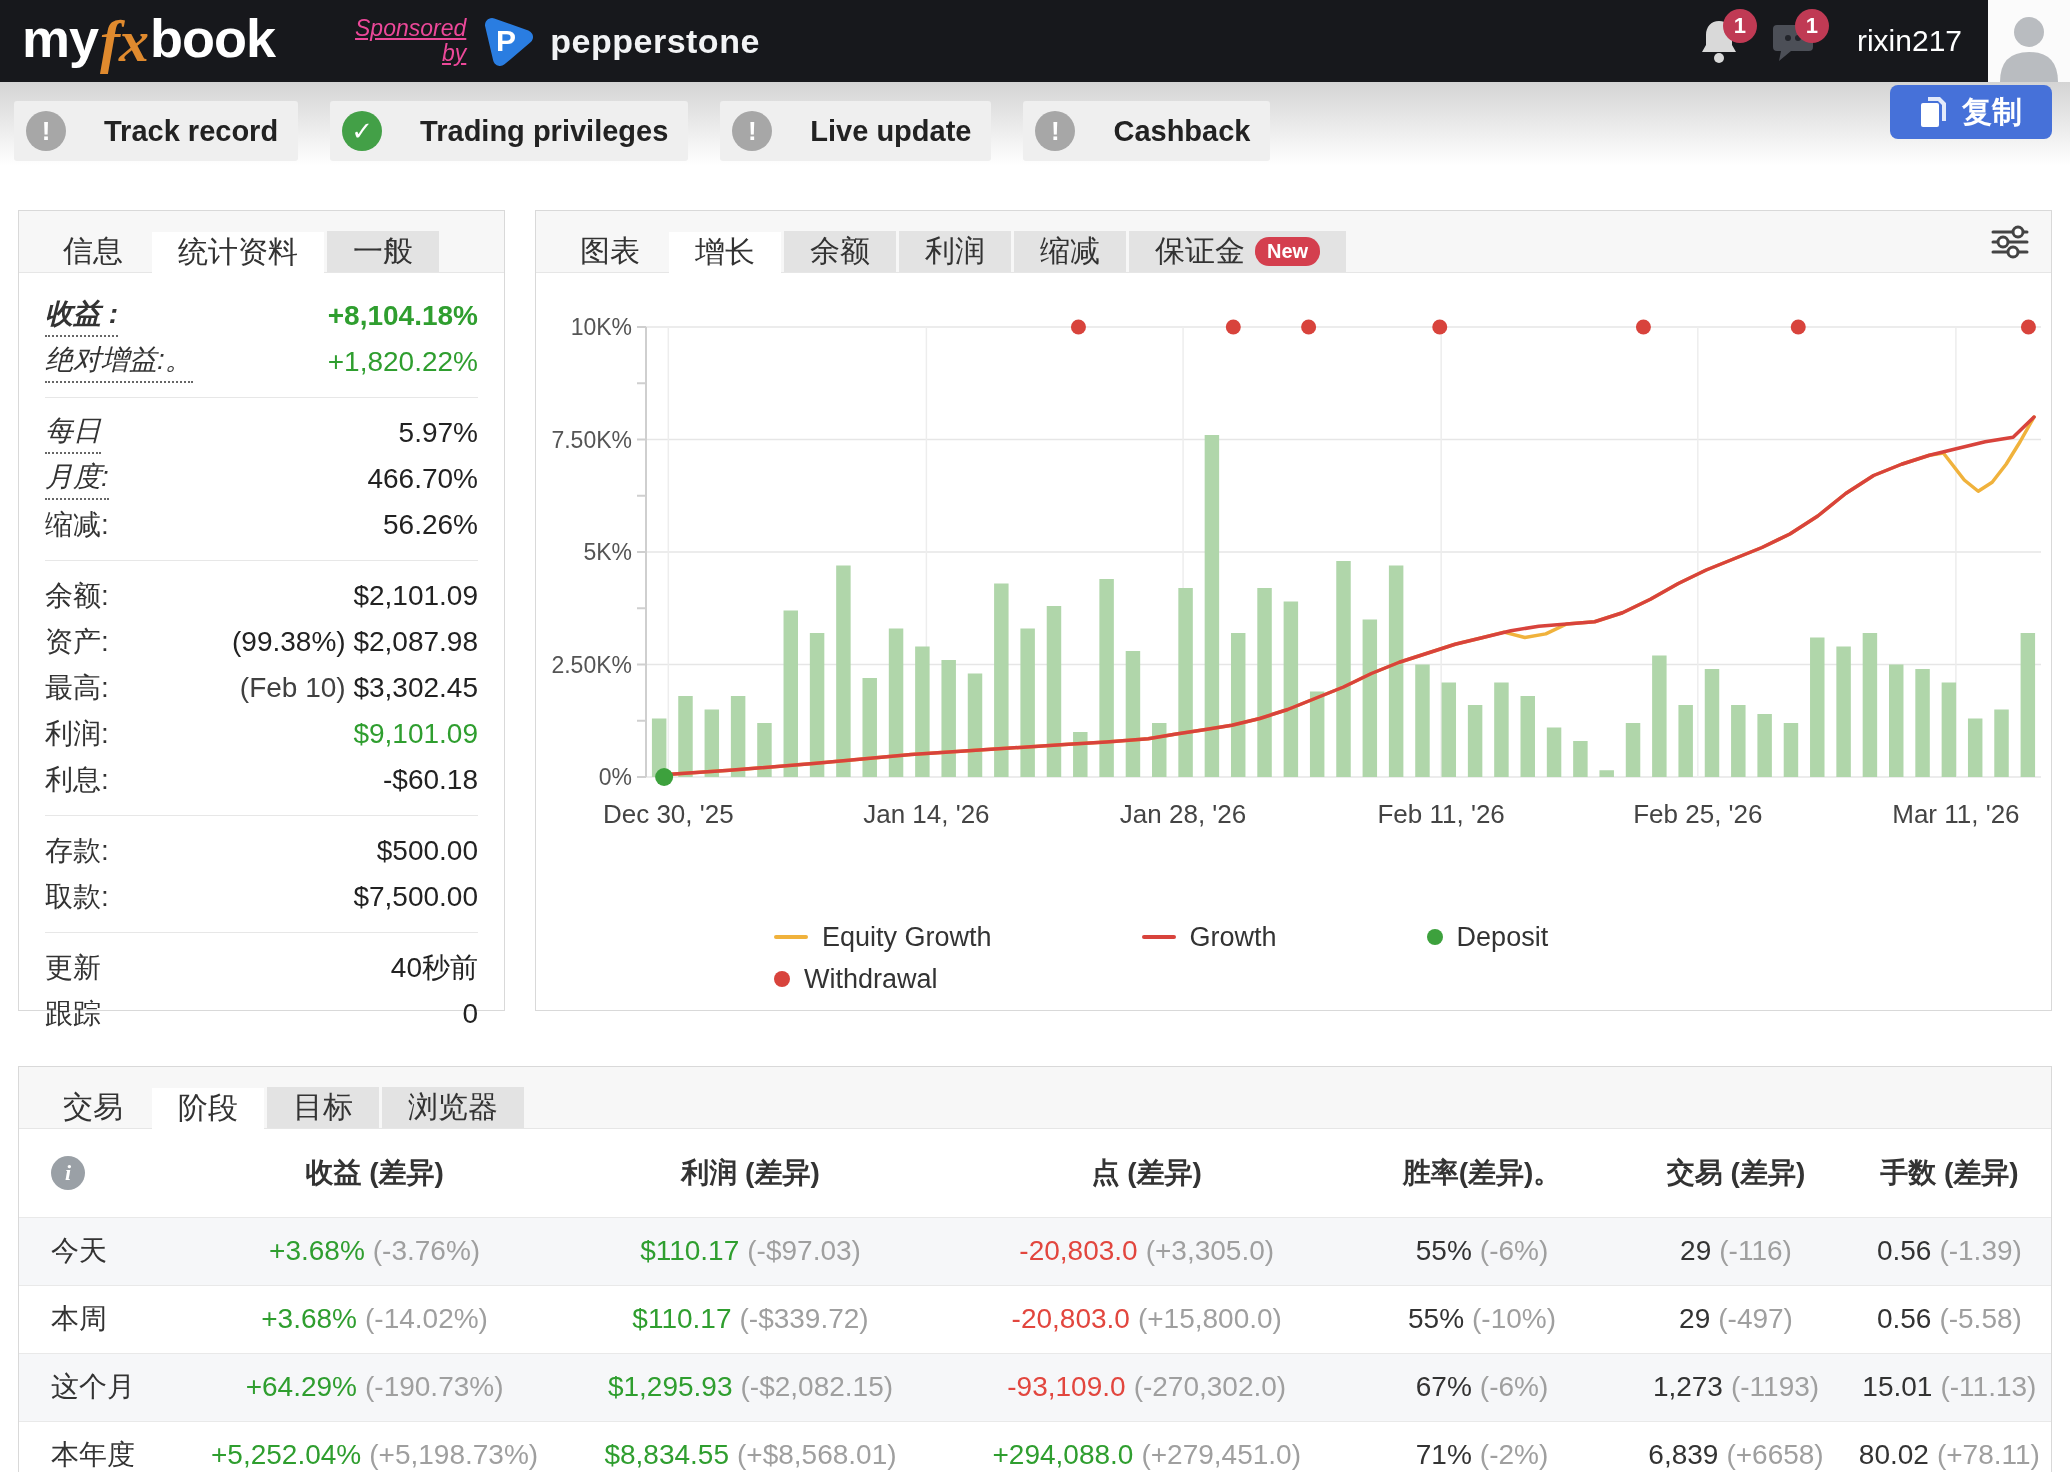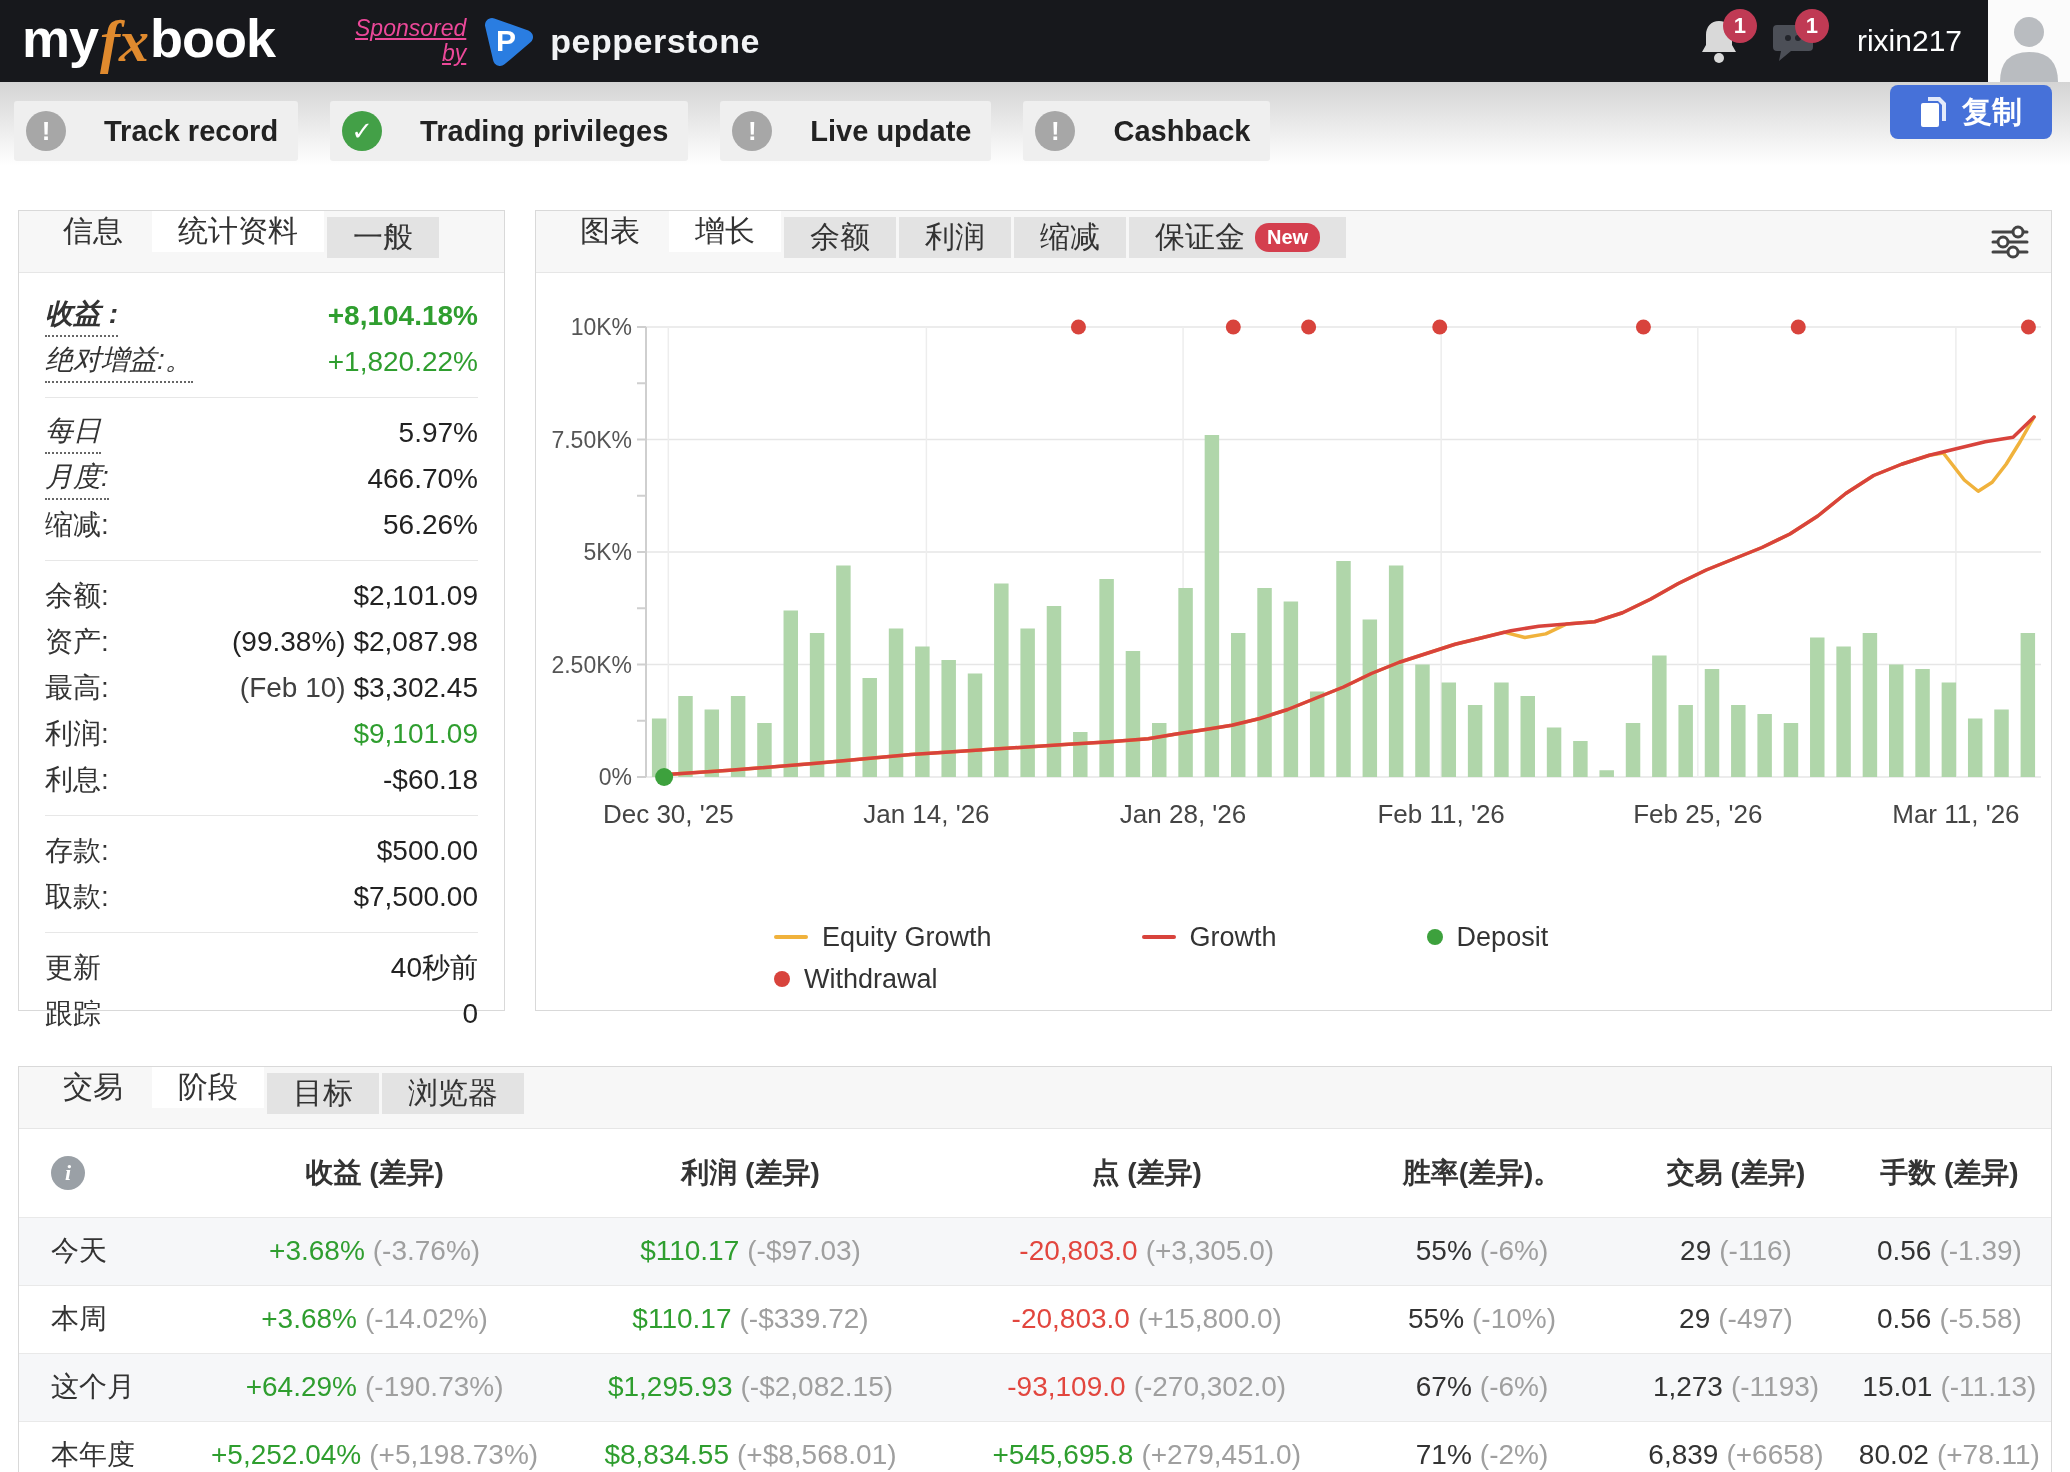--- a/index.html
+++ b/index.html
@@ -36,21 +36,21 @@
     border-radius:8px; color:#fff; font-size:30px; font-weight:bold; display:flex; align-items:center; gap:14px; cursor:pointer; }
 
   
   .main { display:flex; margin:30px 18px 0 18px; gap:30px; }
   .panel { background:#fff; border:1px solid #d9d9d9; }
   .stats-panel { width:487px; height:801px; }
   .chart-panel { width:1517px; height:801px; position:relative; }
   .summary-panel { margin:55px 18px 0 18px; min-height:420px; }
 
   .tabstrip { position:relative; height:62px; background:#f7f7f7; border-bottom:1px solid #e6e6e6;
-    display:flex; align-items:flex-start; padding-left:18px; }
+    display:flex; align-items:flex-end; padding-left:18px; }
   .tab { display:flex; align-items:center; gap:10px; padding:0 26px; font-size:30px; color:#333; cursor:pointer; margin-right:3px; white-space:nowrap; }
   .tab.gray { background:#e3e3e3; margin-top:6px; }
   .tab.active { background:#fff; position:relative; z-index:2; margin-bottom:-1px; }
   .newpill { background:#d43f4e; color:#fff; font-size:20px; font-weight:bold; border-radius:14px; padding:3px 12px; }
   .filter-ic { position:absolute; right:22px; top:14px; cursor:pointer; }
 
   
   .stats-body { padding:20px 26px 0 26px; }
   .srow { display:flex; justify-content:space-between; align-items:center; height:46px; font-size:28px; }
   .slabel { color:#333; }
@@ -475,21 +475,21 @@
           <td>
       <span class="cmain ">15.01</span><span class="cdiff">(-11.13)</span></td>
         </tr>
         <tr>
           <td class="rowlabel">本年度</td>
           <td>
       <span class="cmain green">+5,252.04%</span><span class="cdiff">(+5,198.73%)</span></td>
           <td>
       <span class="cmain green">$8,834.55</span><span class="cdiff">(+$8,568.01)</span></td>
           <td>
-      <span class="cmain green">+545,695.8</span><span class="cdiff">(+279,451.0)</span></td>
+      <span class="cmain green">+294,088.0</span><span class="cdiff">(+279,451.0)</span></td>
           <td>
       <span class="cmain ">71%</span><span class="cdiff">(-2%)</span></td>
           <td>
       <span class="cmain ">6,839</span><span class="cdiff">(+6658)</span></td>
           <td>
       <span class="cmain ">80.02</span><span class="cdiff">(+78.11)</span></td>
         </tr>
       </tbody>
   </table>
 </section>

